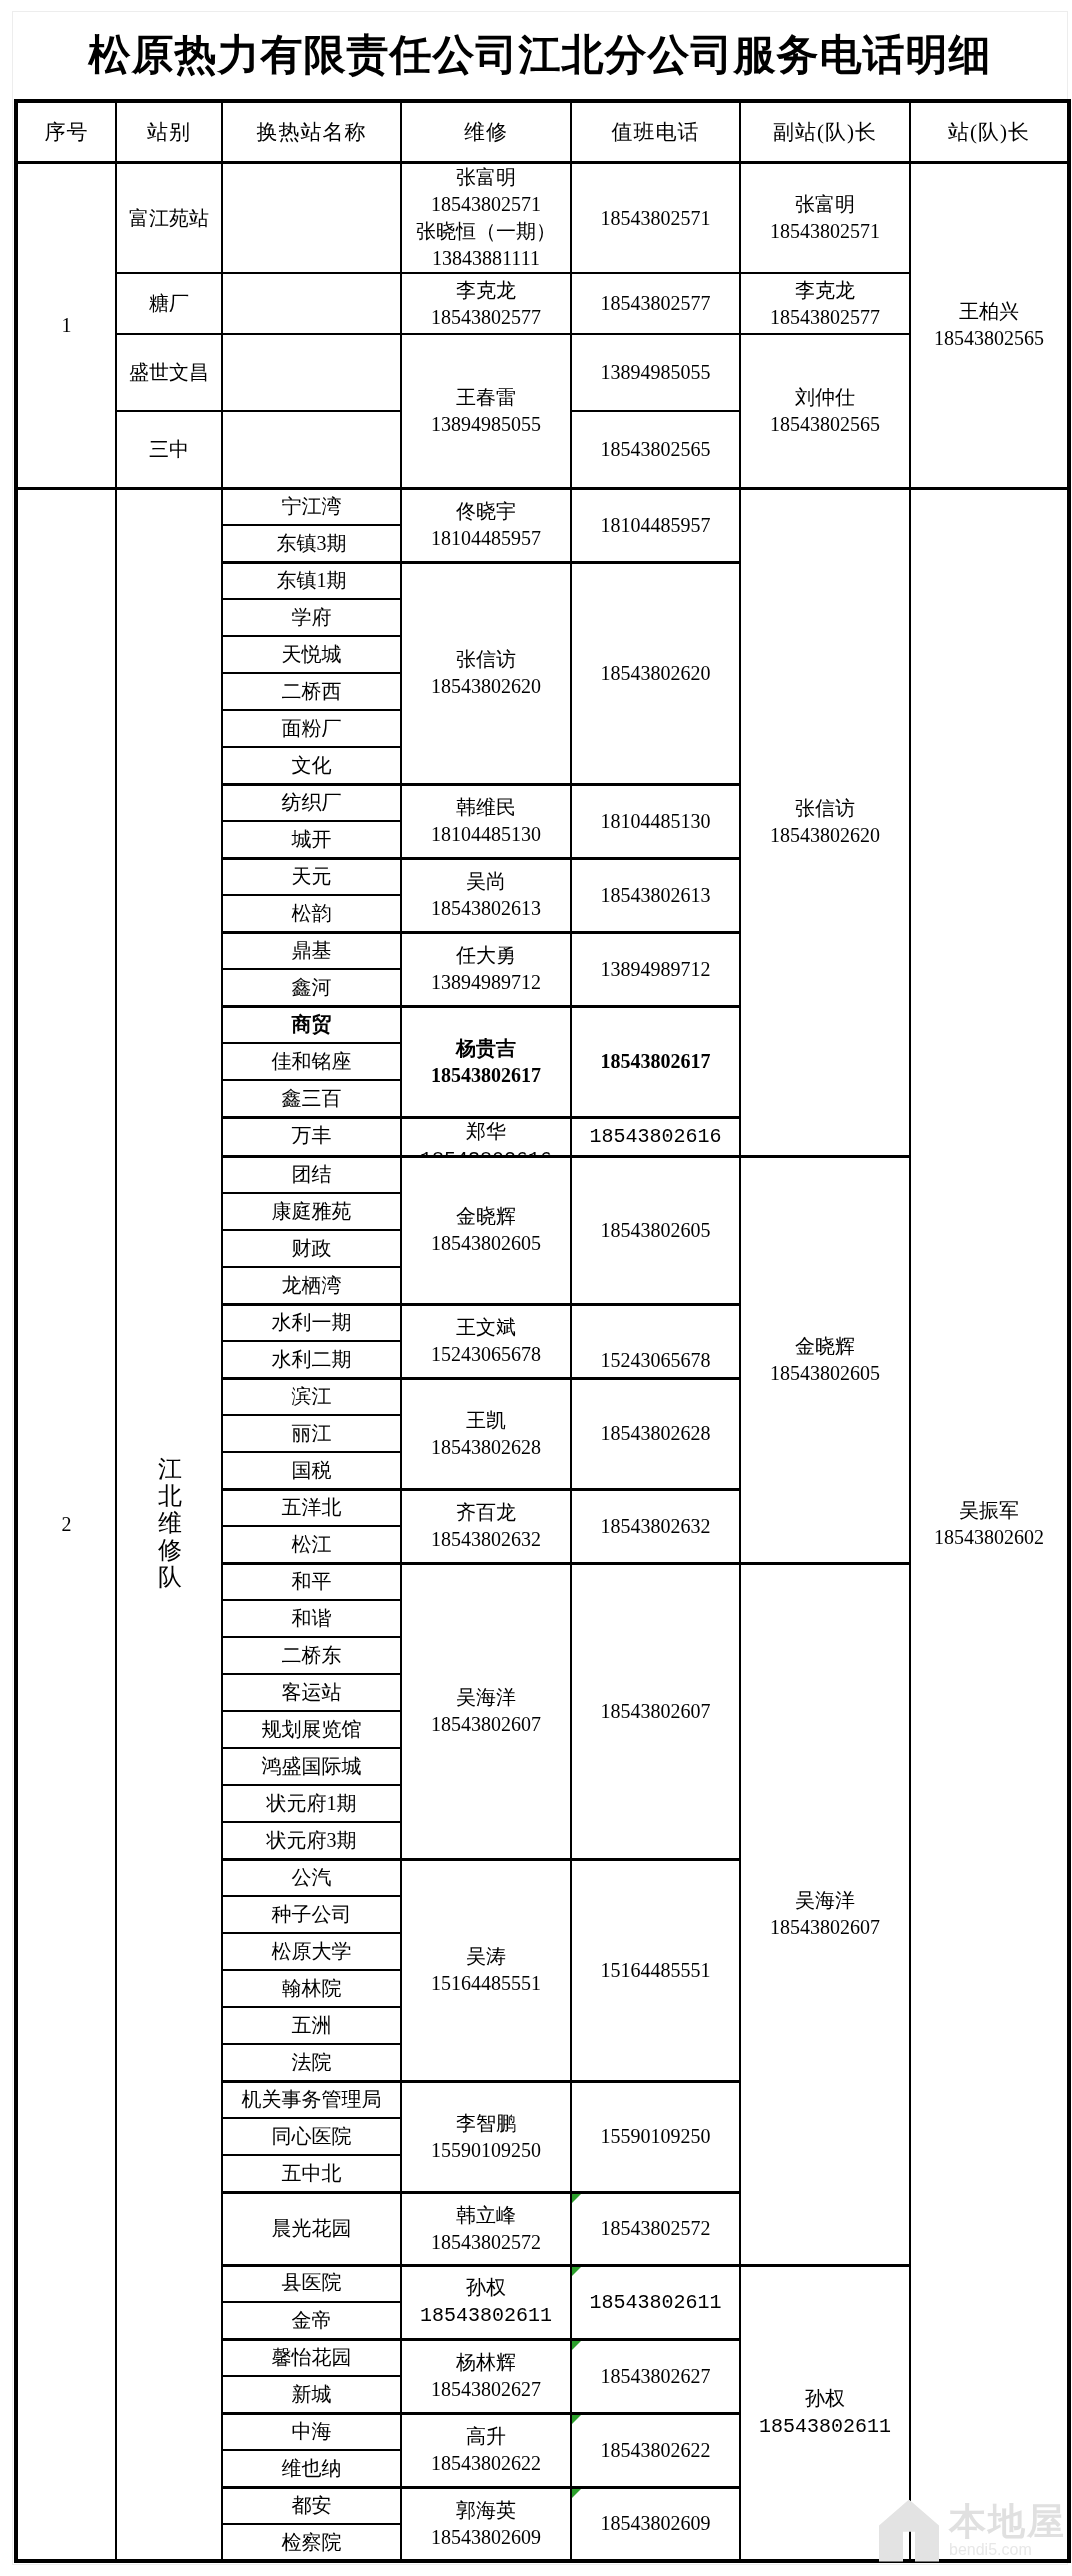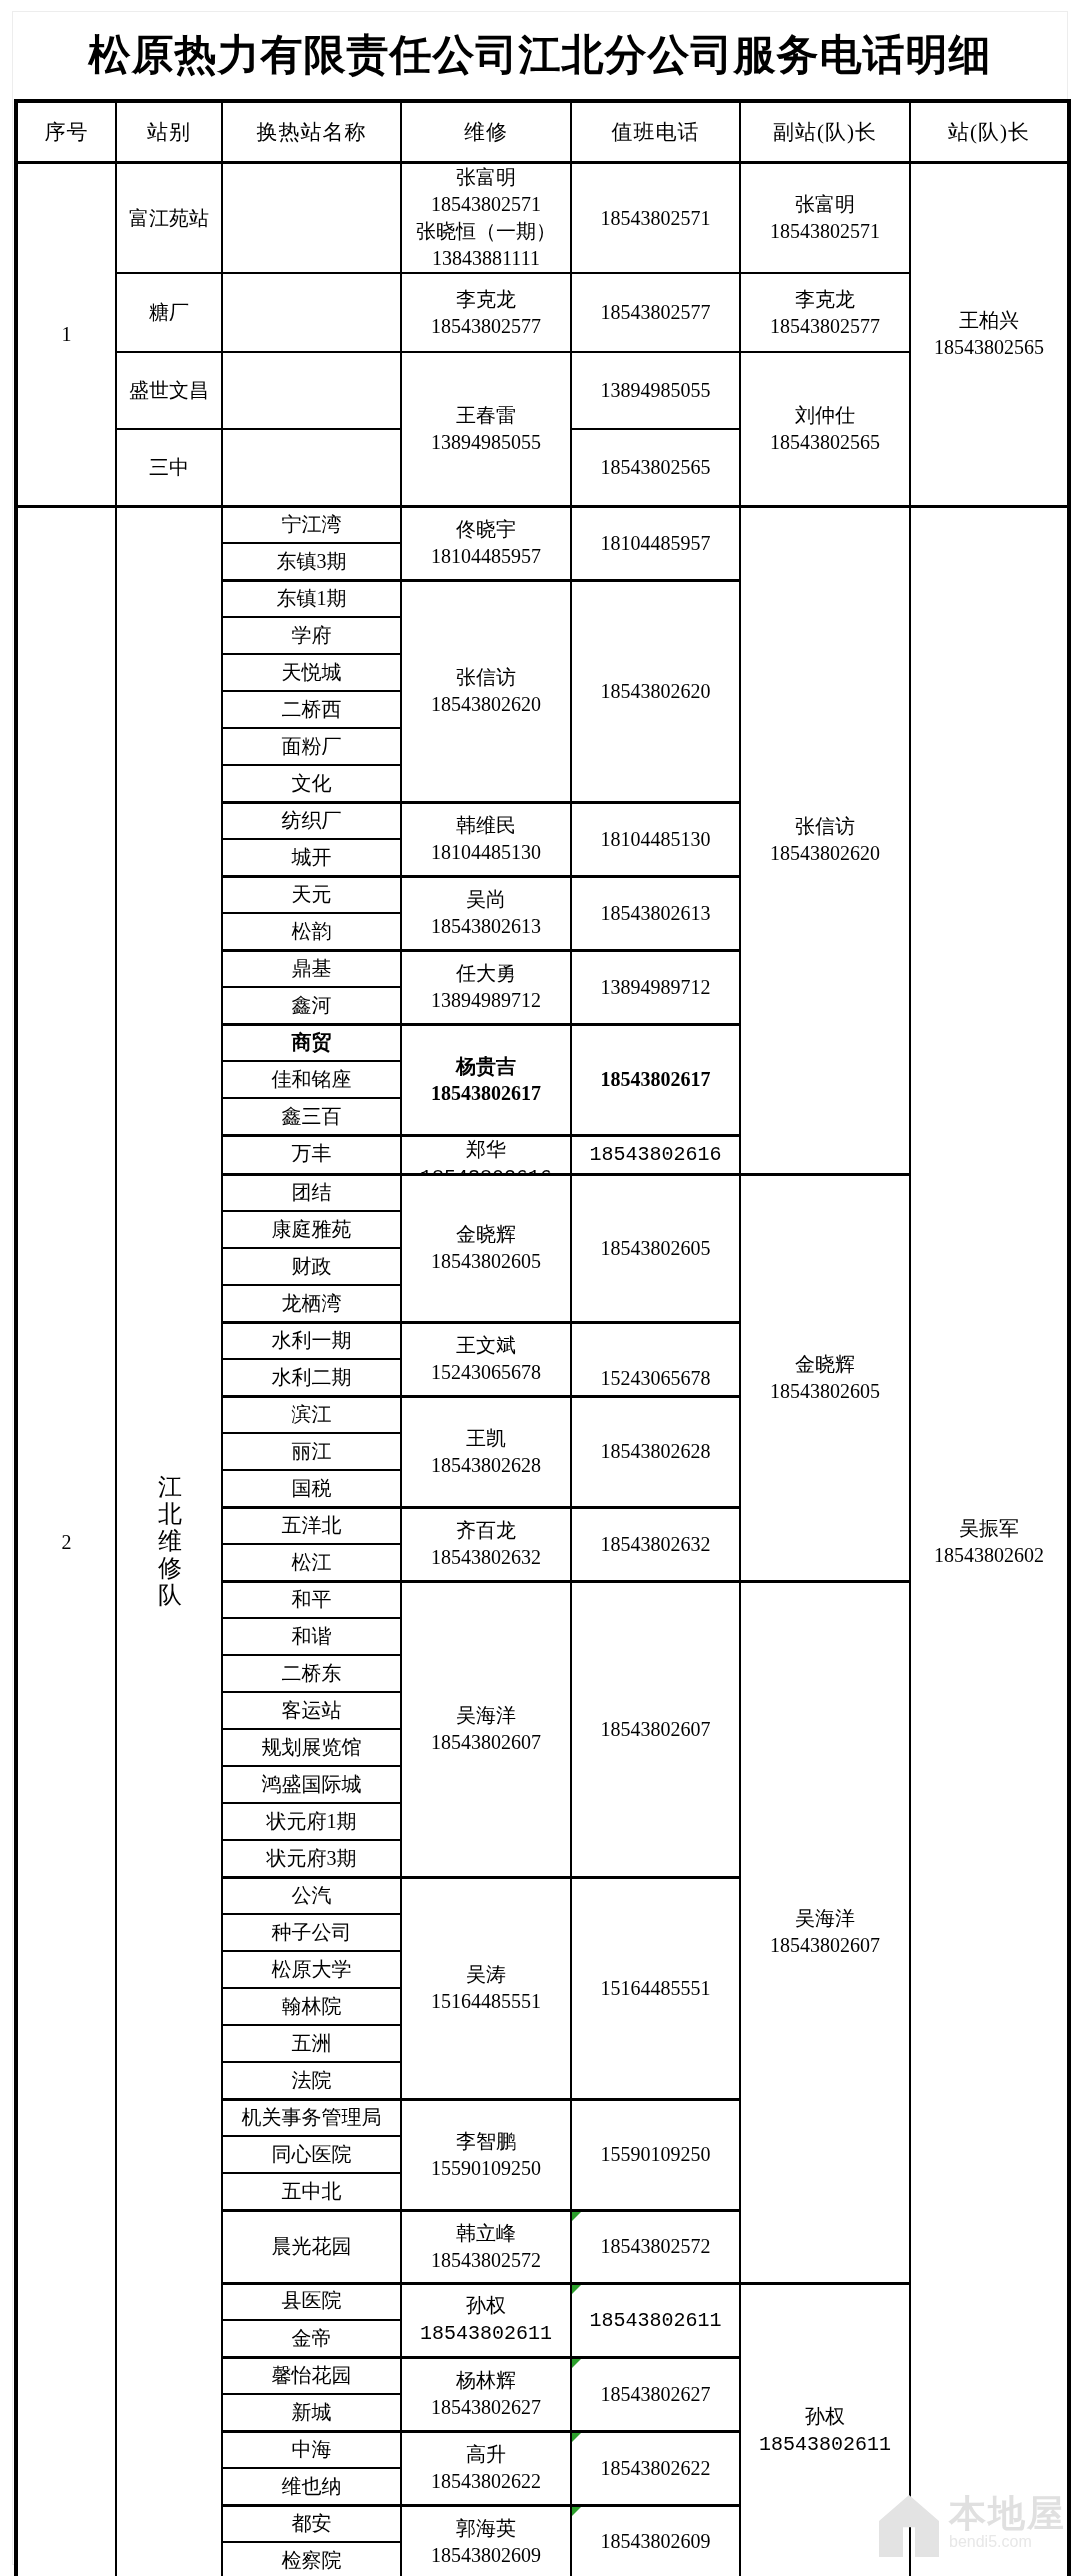--- a/index.html
+++ b/index.html
@@ -40,21 +40,21 @@
   td.clip{vertical-align:top;}
   td.clip .ctext{display:block;height:36px;overflow:hidden;text-align:center;}
   td.bottom{vertical-align:bottom;}
   td.bottom .ctext{display:block;padding-bottom:3px;}
   td.green::after{
     content:"";position:absolute;top:0;left:0;width:0;height:0;
     border-top:9px solid var(--tri,#2ca02c);border-right:9px solid transparent;
   }
   .watermark{
     position:absolute;right:6px;bottom:10px;height:71px;
-    display:flex;align-items:flex-start;gap:10px;pointer-events:none;
+    display:flex;align-items:center;gap:10px;pointer-events:none;
   }
   .house-icon{
     width:60px;height:62px;background:#e3e3e3;
     clip-path:polygon(50% 0,100% 42%,100% 100%,60% 100%,60% 52%,40% 52%,40% 100%,0 100%,0 42%);
   }
   .wm-text{display:flex;flex-direction:column;line-height:1.05;
     font-family:"Liberation Sans", sans-serif;}
   .wm-name{font-size:37px;color:#e0e0e0;font-weight:bold;letter-spacing:2px;}
   .wm-domain{font-size:16px;color:#e7e7e7;}
 </style>
@@ -94,21 +94,21 @@
         <td><span class="ctext">张富明
 18543802571
 张晓恒（一期）
 13843881111</span></td>
         <td><span class="ctext">18543802571</span></td>
         <td><span class="ctext">张富明
 18543802571</span></td>
         <td rowspan="4"><span class="ctext">王柏兴
 18543802565</span></td>
       </tr>
-      <tr style="height: 79px;">
+      <tr style="height: 61px;">
         <td><span class="ctext">糖厂</span></td>
         <td><span class="ctext"></span></td>
         <td><span class="ctext">李克龙
 18543802577</span></td>
         <td><span class="ctext">18543802577</span></td>
         <td><span class="ctext">李克龙
 18543802577</span></td>
       </tr>
       <tr style="height: 77px;">
         <td><span class="ctext">盛世文昌</span></td>

